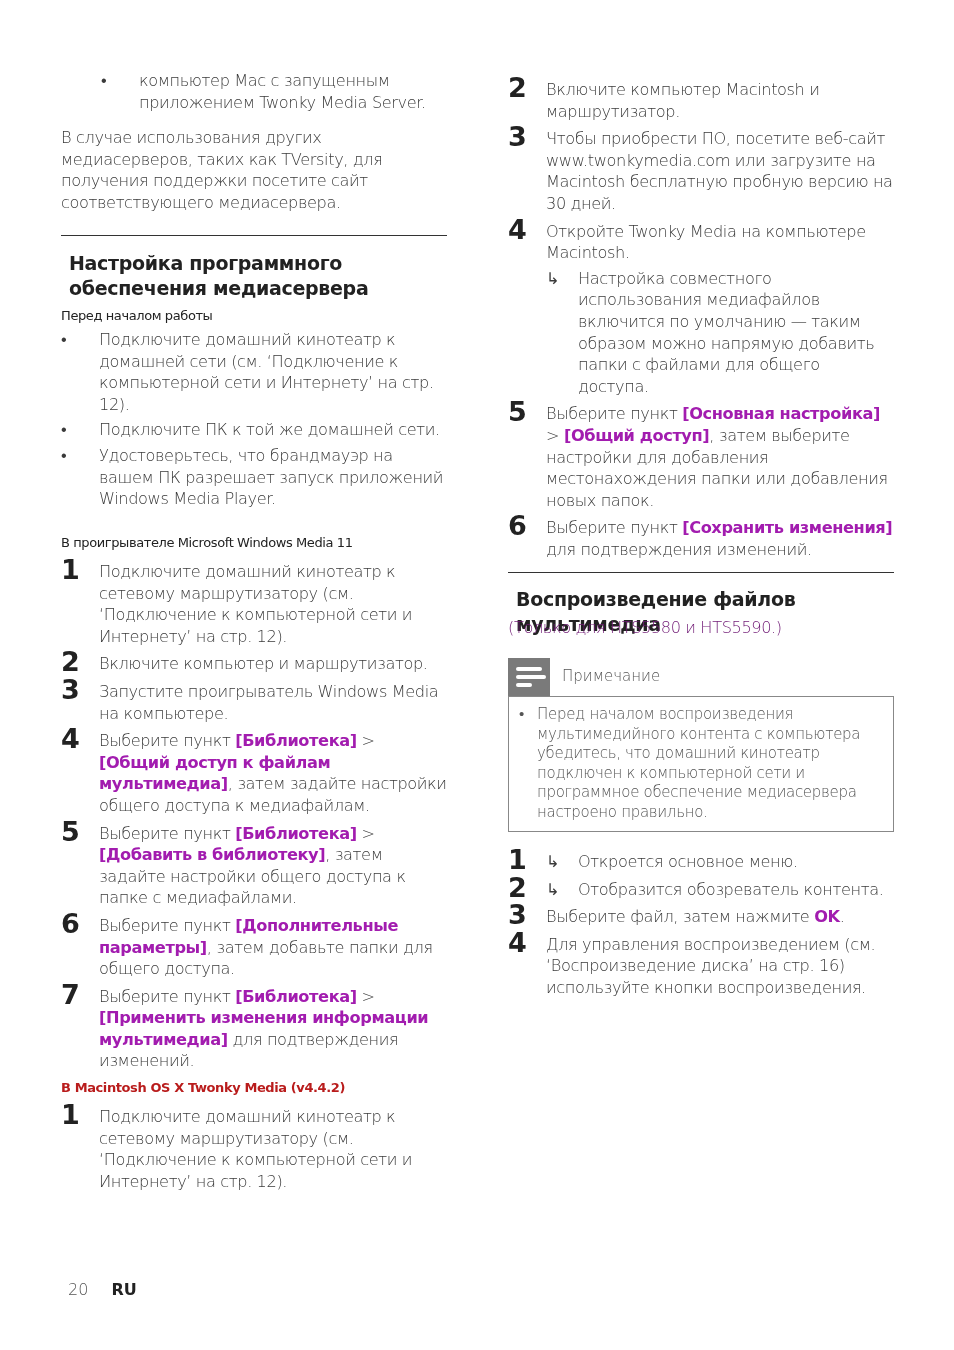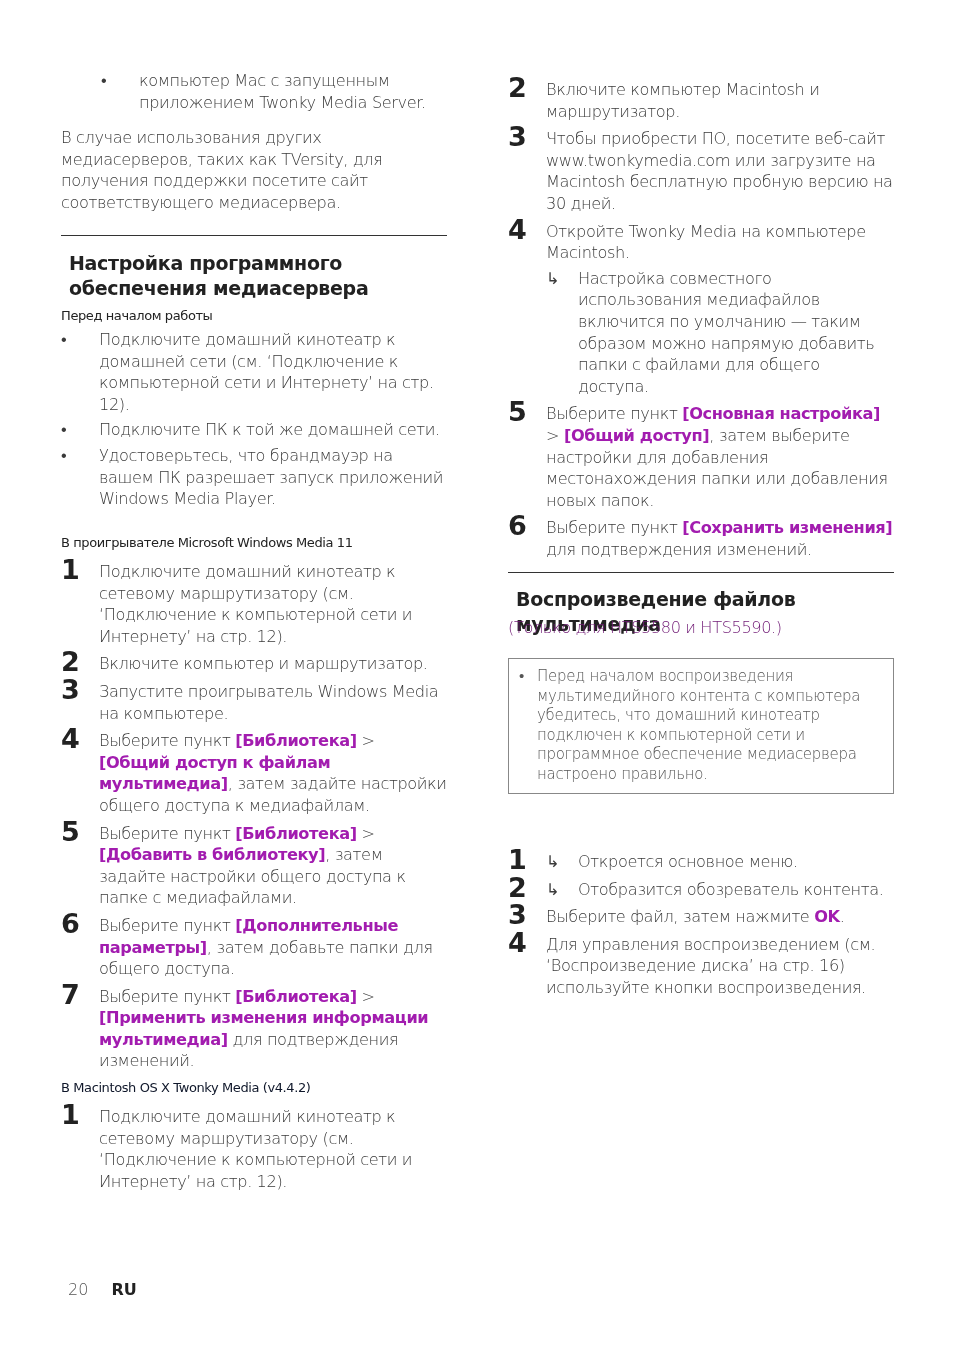--- a/index.html
+++ b/index.html
@@ -85,21 +85,21 @@
       <div class="step" style="margin-bottom: 6px;">
         <span class="num">6</span>
         <p class="p"><span>Выберите пункт </span><span class="b">[Дополнительные параметры]</span><span>, затем добавьте папки для общего доступа.</span></p>
       </div>
       <div class="step" style="margin-bottom: 6px;">
         <span class="num">7</span>
         <p class="p"><span>Выберите пункт </span><span class="b">[Библиотека]</span><span> &gt; </span><span class="b">[Применить изменения информации мультимедиа]</span><span> для подтверждения изменений.</span></p>
       </div>
     </div>
 
-  <h3 class="h3" style="position:absolute; top:1077px; font-weight:normal; color:#0f172a;">В Macintosh OS X Twonky Media (v4.4.2)</h3>
+  <h3 class="h3" style="position:absolute; top:1077px; font-weight:bold; color:#b91c1c;">В Macintosh OS X Twonky Media (v4.4.2)</h3>
   <div class="step" style="position:absolute; top:1106px; width:348px;">
     <span class="num">1</span>
     <p class="p">Подключите домашний кинотеатр к сетевому маршрутизатору (см. ‘Подключение к компьютерной сети и Интернету’ на стр. 12).</p>
   </div>
 </div>
 
 <div class="col right">
   <div id="mac-steps" style="position:absolute; top:79px; width:386px;">
       <div class="step" style="margin-bottom: 6px;">
         <span class="num">2</span>
@@ -125,20 +125,28 @@
         <span class="num">6</span>
         <p class="p"><span>Выберите пункт </span><span class="b">[Сохранить изменения]</span><span> для подтверждения изменений.</span></p>
       </div>
     </div>
 
   <div class="hr" style="position:absolute; top:572px; width:386px;"></div>
   <h2 class="h2" style="position:absolute; top:579px;">Воспроизведение файлов мультимедиа</h2>
   <p class="p" style="position:absolute; top:617px; color:#701a75;">(Только для HTS5580 и HTS5590.)</p>
 
   <div style="position:absolute; top:658px; width:386px;">
+    <div class="note-head">
+      <div class="note-icon">
+          <span style="width:26px"></span>
+          <span style="width:30px"></span>
+          <span style="width:16px"></span>
+        </div>
+      <span class="note-title">Примечание</span>
+    </div>
     <div class="note-box">
       <div class="bullet" style="padding-left:18px;">
         <span class="dot">•</span>
         <p class="p" style="letter-spacing:-0.3px">Перед началом воспроизведения мультимедийного контента с компьютера убедитесь, что домашний кинотеатр подключен к компьютерной сети и программное обеспечение медиасервера настроено правильно.</p>
       </div>
     </div>
   </div>
 
   <div id="play-steps" style="position:absolute; top:847px; width:386px;">
       <div class="step" style="margin-bottom: 6px;">

